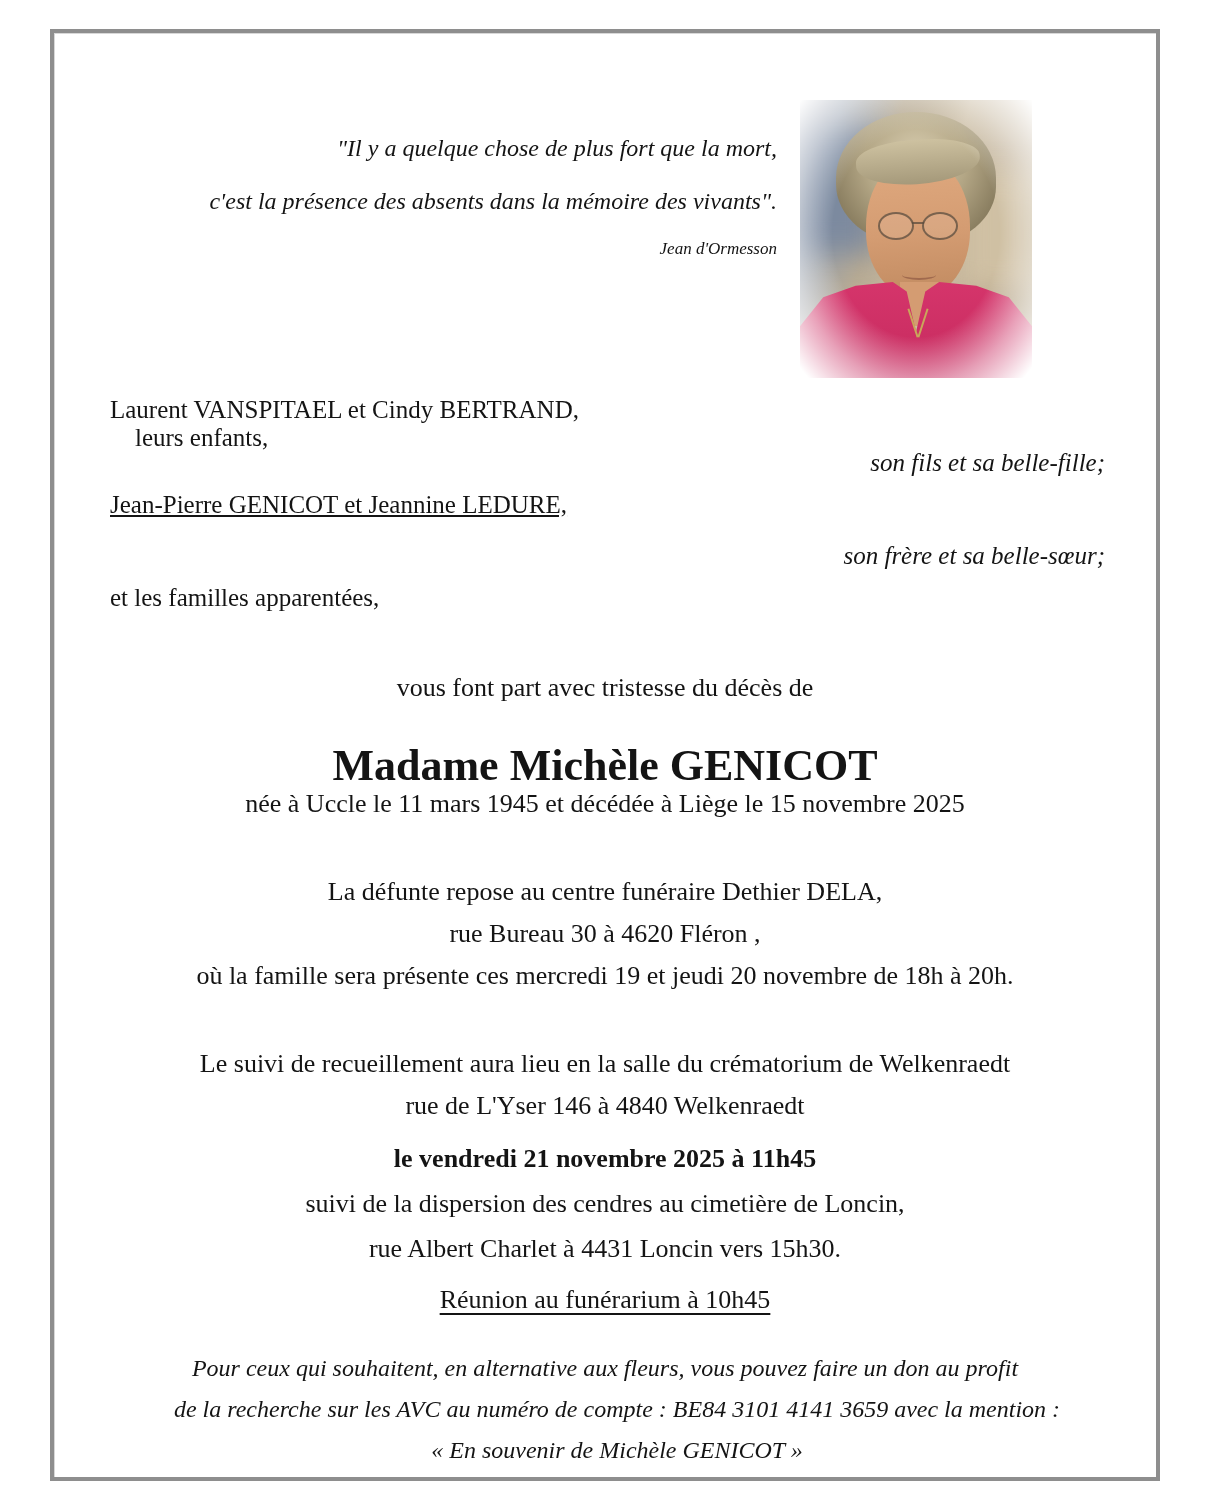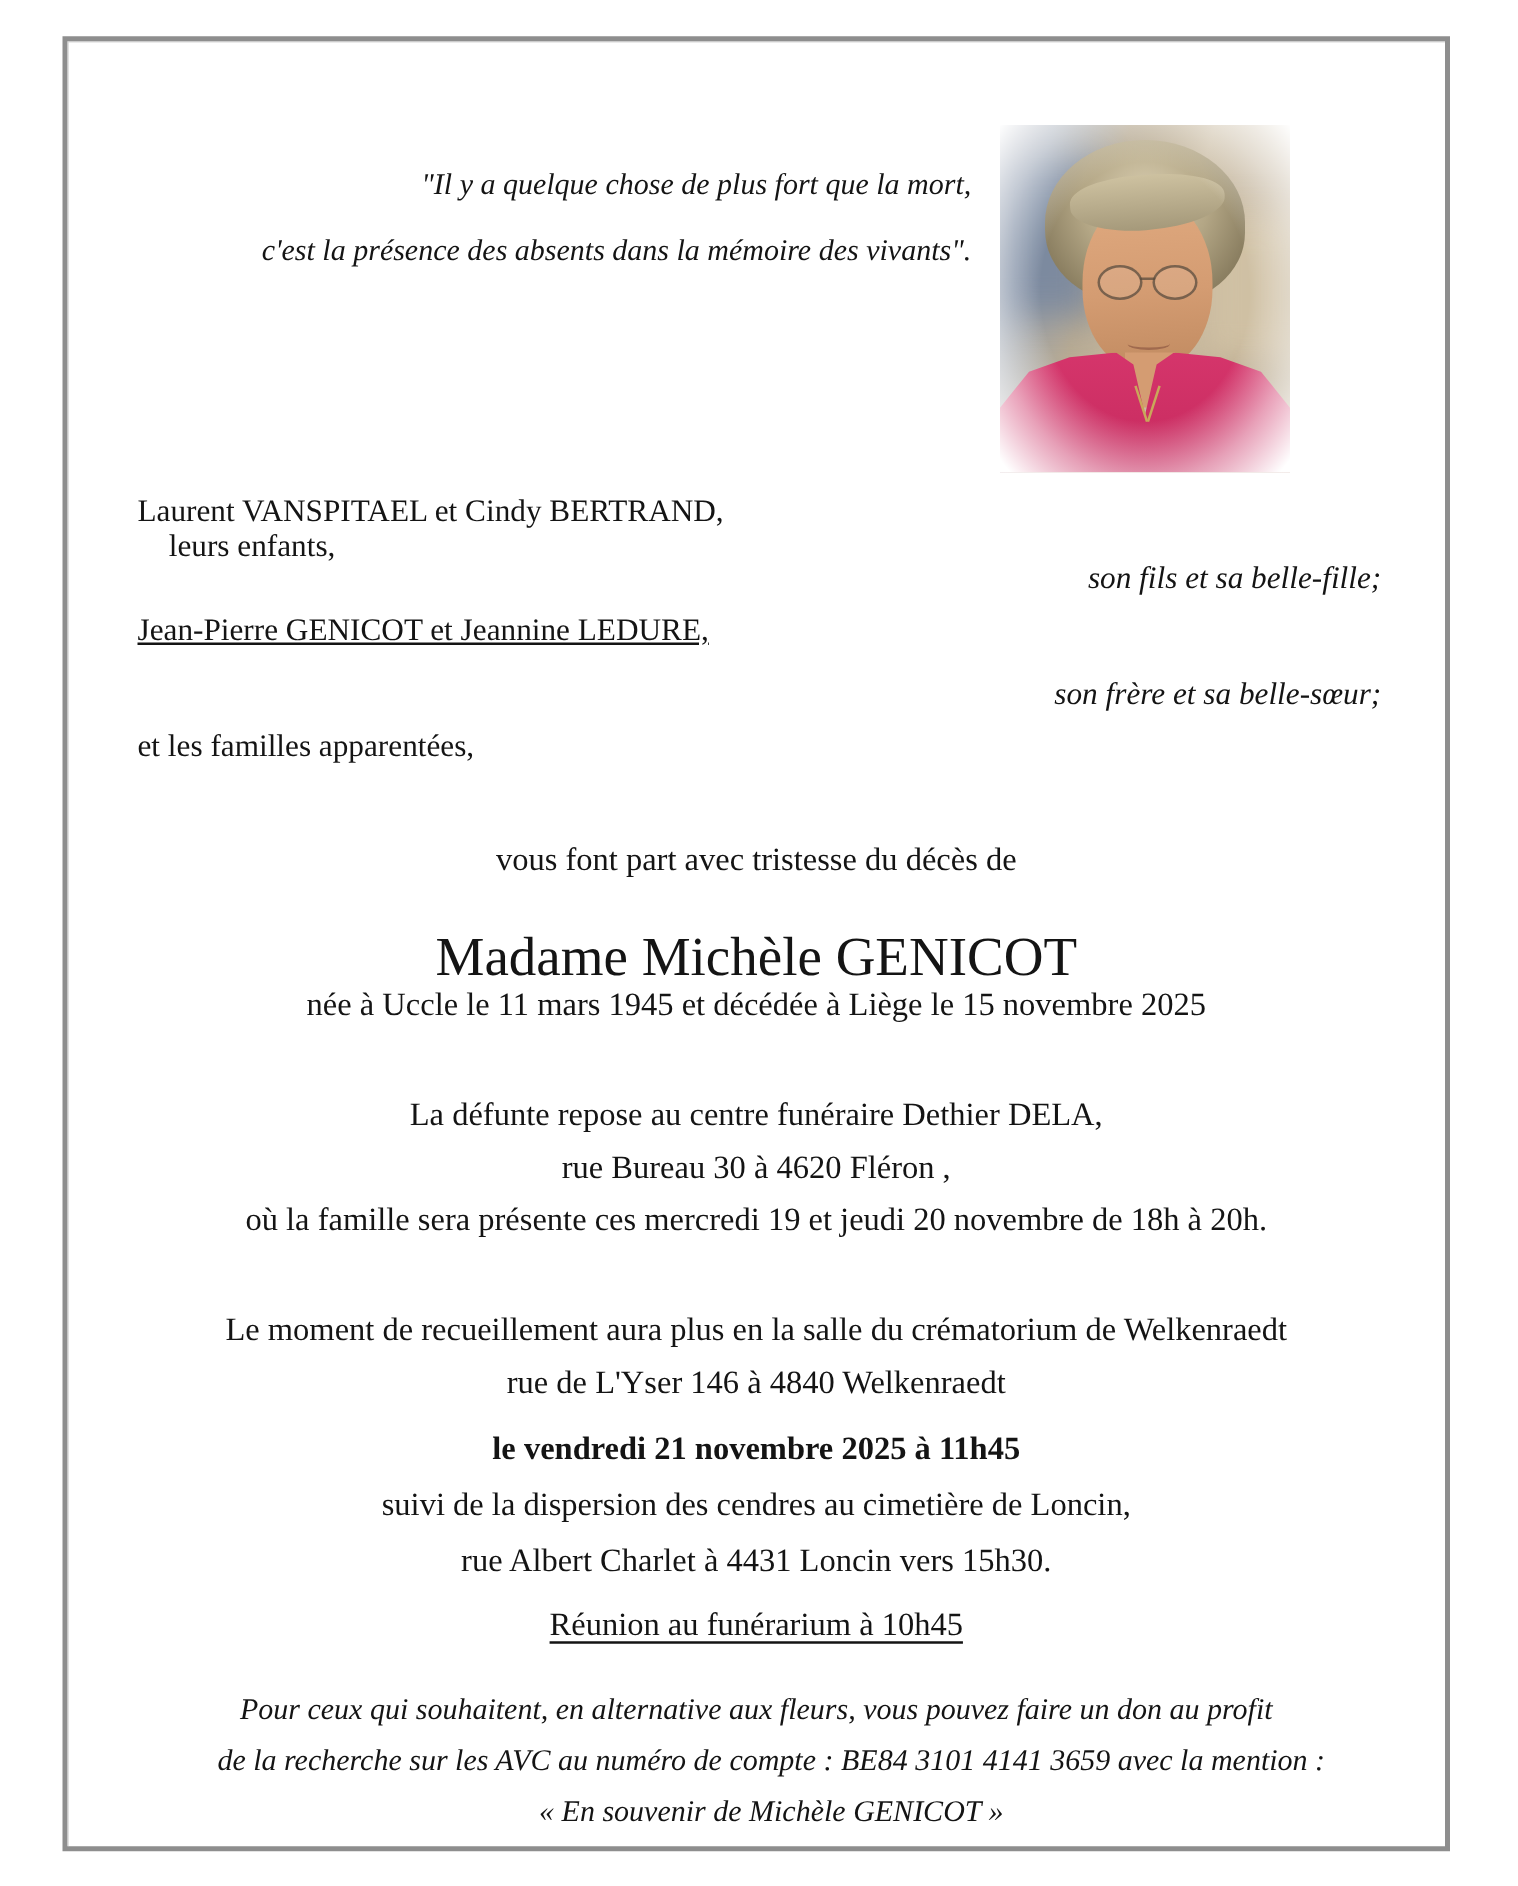--- a/index.html
+++ b/index.html
@@ -48,39 +48,40 @@
   .sub { position:absolute; left:81px; font-size:25px; line-height:28px; }
   .relation { position:absolute; right:51px; font-style:italic; font-size:25px; }
   .e1-names { top:363px; } .e1-sub { top:391px; } .e1-rel { top:416px; }
   .e2-names { top:458px;text-decoration:underline; } .e2-sub { top:487px; } .e2-rel { top:509px; }
   .closing { top:551px; }
 
   
   .center-col { position:absolute; left:0; right:0; top:639px; text-align:center; font-size:26px; }
   .center-col > div { line-height:32px; }
   .intro { }
-  .deceased { font-size:44px; font-weight:normal; line-height:52px; margin-top:46px; }
+  .deceased { font-size:44px; font-weight:bold; line-height:52px; margin-top:46px; }
   .dates { margin-top:6px; }
   .mt-lg { margin-top:56px; }
   .mt-sm { margin-top:10px; }
   .mt-md { margin-top:13px; }
   .bold-line { font-weight:bold; margin-top:21px; }
   .underline-line { text-decoration:underline; text-underline-offset:5px; margin-top:19px; }
   .don { font-style:italic; font-size:24px; line-height:30px; }
   .don-first { margin-top:36px;text-align:center; }
   .don-next { margin-top:9px;padding-left:24px; }
 </style>
 </head>
 <body>
 
 <div class="frame">
 
   <div class="quote">
     <div class="qline">"Il y a quelque chose de plus fort que la mort,</div>
     <div class="qline">c'est la présence des absents dans la mémoire des vivants".</div>
+    <div class="qauthor">Jean d'Ormesson</div>
   </div>
 
   <div class="photo">
     <div class="ph-bg"></div>
     <div class="ph-blob-blue"></div>
     <div class="ph-blob-tan"></div>
     <div class="ph-hair"></div>
     <div class="ph-face"></div>
     <div class="ph-fringe"></div>
     <div class="ph-lens l"></div>
@@ -105,21 +106,21 @@
 
   <div class="center-col">
     <div class="intro">vous font part avec tristesse du décès de</div>
     <div class="deceased">Madame Michèle GENICOT</div>
     <div class="dates">née à Uccle le 11 mars 1945 et décédée à Liège le 15 novembre 2025</div>
 
     <div class="mt-lg">La défunte repose au centre funéraire Dethier DELA,</div>
     <div class="mt-sm">rue Bureau 30 à 4620 Fléron ,</div>
     <div class="mt-sm">où la famille sera présente ces mercredi 19 et jeudi 20 novembre de 18h à 20h.</div>
 
-    <div class="mt-lg">Le moment de recueillement aura plus en la salle du crématorium de Welkenraedt</div>
+    <div class="mt-lg">Le suivi de recueillement aura lieu en la salle du crématorium de Welkenraedt</div>
     <div class="mt-sm">rue de L'Yser 146 à 4840 Welkenraedt</div>
     <div class="bold-line">le vendredi 21 novembre 2025 à 11h45</div>
     <div class="mt-md">suivi de la dispersion des cendres au cimetière de Loncin,</div>
     <div class="mt-md">rue Albert Charlet à 4431 Loncin vers 15h30.</div>
     <div class="underline-line">Réunion au funérarium à 10h45</div>
 
     <div class="don don-first">Pour ceux qui souhaitent, en alternative aux fleurs, vous pouvez faire un don au profit</div>
     <div class="don don-next">de la recherche sur les AVC au numéro de compte : BE84 3101 4141 3659 avec la mention :</div>
     <div class="don don-next">« En souvenir de Michèle GENICOT »</div>
   </div>

